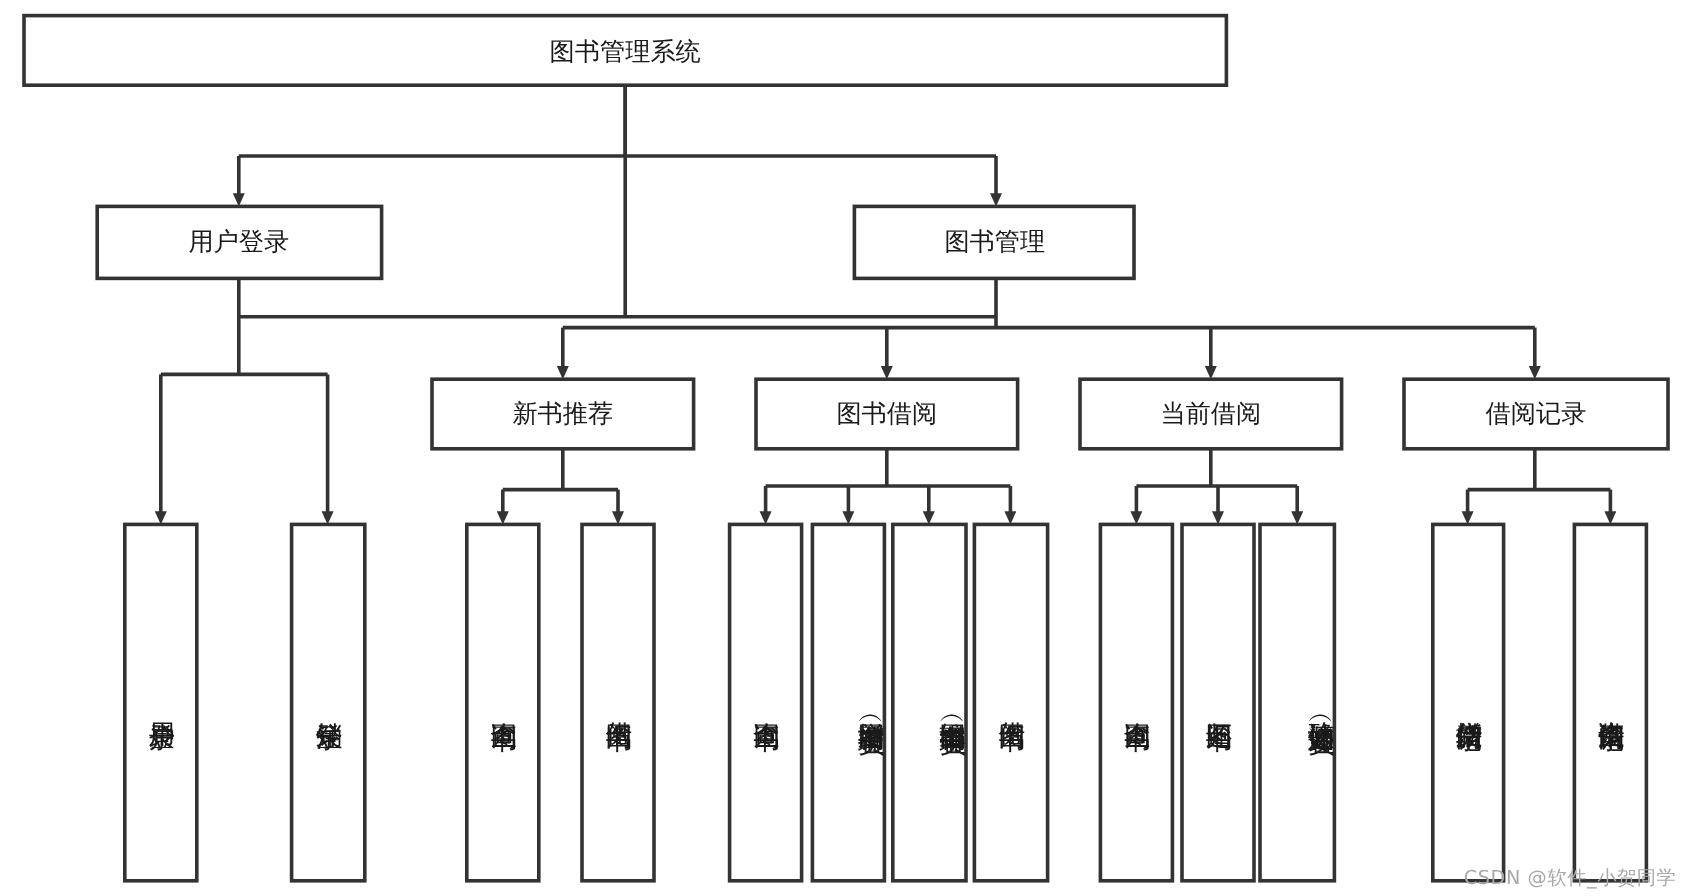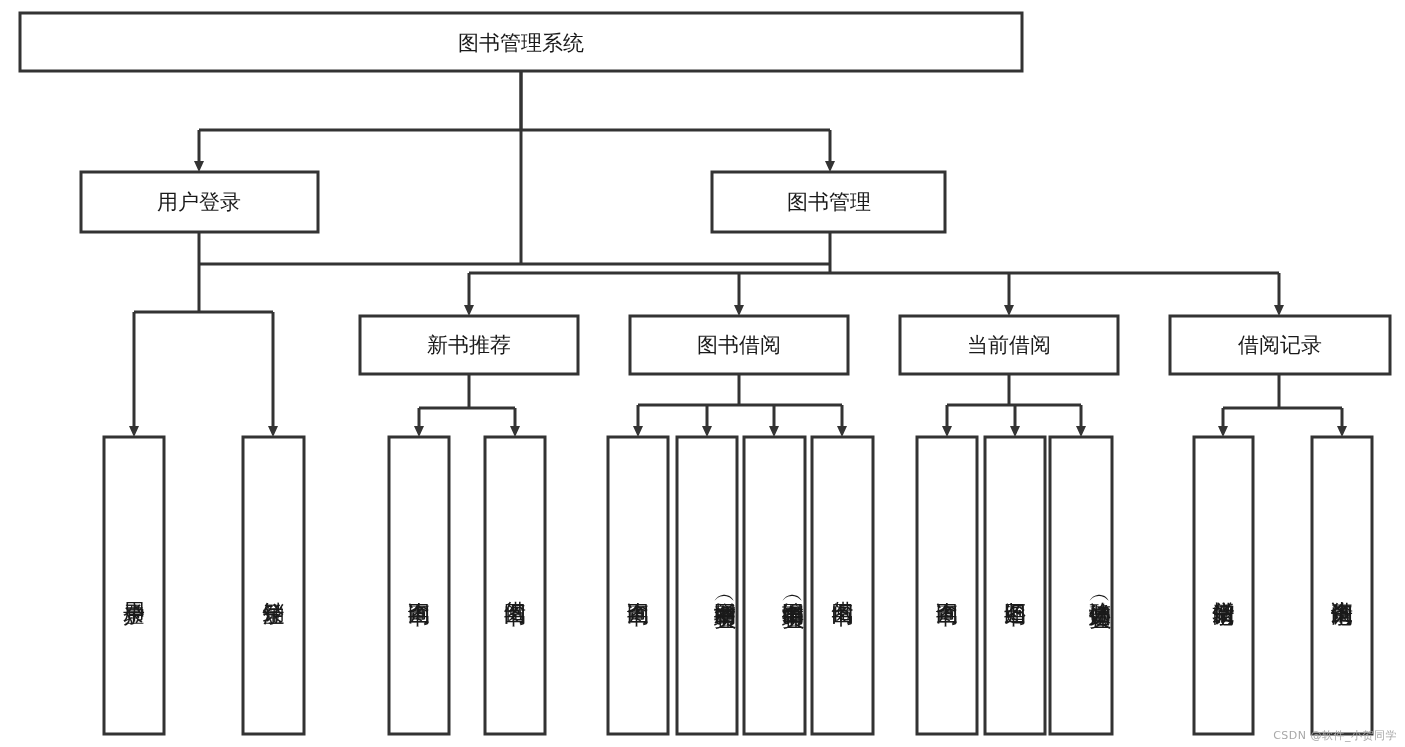--- a/index.html
+++ b/index.html
@@ -64,21 +64,21 @@
     pointer-events: none;
   }
   .vlabel.centered {
     align-items: center;
   }
   .watermark {
     position: absolute;
     right: 8px;
     bottom: 4px;
     font-family: "DejaVu Sans", "Liberation Sans", sans-serif;
-    font-size: 11px;
+    font-size: 16px;
     color: #a8a8a8;
     letter-spacing: 0.5px;
     user-select: none;
   }
 </style>
 </head>
 <body>
 
 <div id="diagram-root">
 

